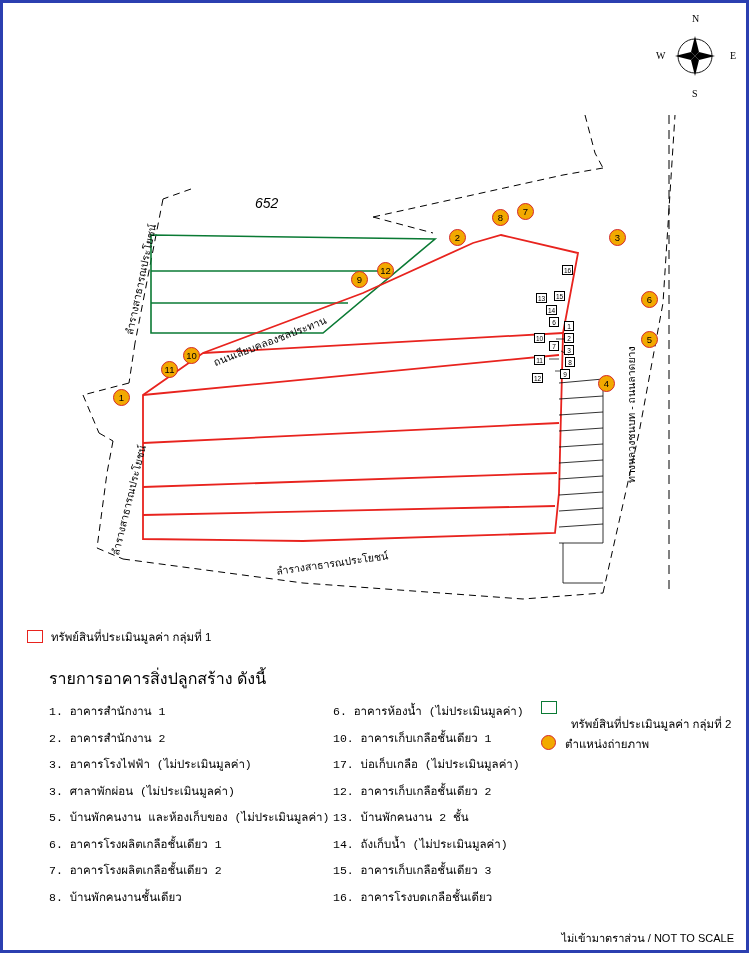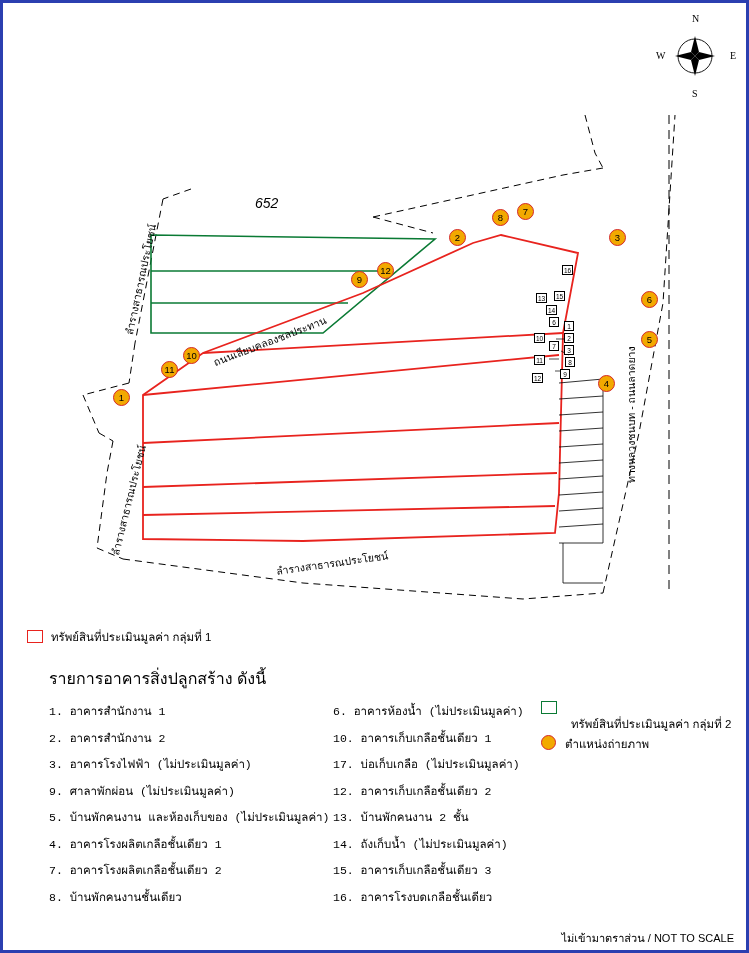--- a/index.html
+++ b/index.html
@@ -283,23 +283,23 @@
 
     <div class="legend-marker" style="left:538px; top:124px;"></div>
     <div class="legend-text" style="left:562px; top:124px;">ตำแหน่งถ่ายภาพ</div>
 
     <div id="heading">รายการอาคารสิ่งปลูกสร้าง ดังนี้</div>
 
     <div id="list-left">
       <div class="list-item">1. อาคารสำนักงาน 1</div>
       <div class="list-item">2. อาคารสำนักงาน 2</div>
       <div class="list-item">3. อาคารโรงไฟฟ้า (ไม่ประเมินมูลค่า)</div>
-      <div class="list-item">9. ศาลาพักผ่อน (ไม่ประเมินมูลค่า)</div>
+      <div class="list-item">3. ศาลาพักผ่อน (ไม่ประเมินมูลค่า)</div>
       <div class="list-item">5. บ้านพักคนงาน และห้องเก็บของ (ไม่ประเมินมูลค่า)</div>
-      <div class="list-item">4. อาคารโรงผลิตเกลือชั้นเดียว 1</div>
+      <div class="list-item">6. อาคารโรงผลิตเกลือชั้นเดียว 1</div>
       <div class="list-item">7. อาคารโรงผลิตเกลือชั้นเดียว 2</div>
       <div class="list-item">8. บ้านพักคนงานชั้นเดียว</div>
     </div>
 
     <div id="list-right">
       <div class="list-item">6. อาคารห้องน้ำ (ไม่ประเมินมูลค่า)</div>
       <div class="list-item">10. อาคารเก็บเกลือชั้นเดียว 1</div>
       <div class="list-item">17. บ่อเก็บเกลือ (ไม่ประเมินมูลค่า)</div>
       <div class="list-item">12. อาคารเก็บเกลือชั้นเดียว 2</div>
       <div class="list-item">13. บ้านพักคนงาน 2 ชั้น</div>

